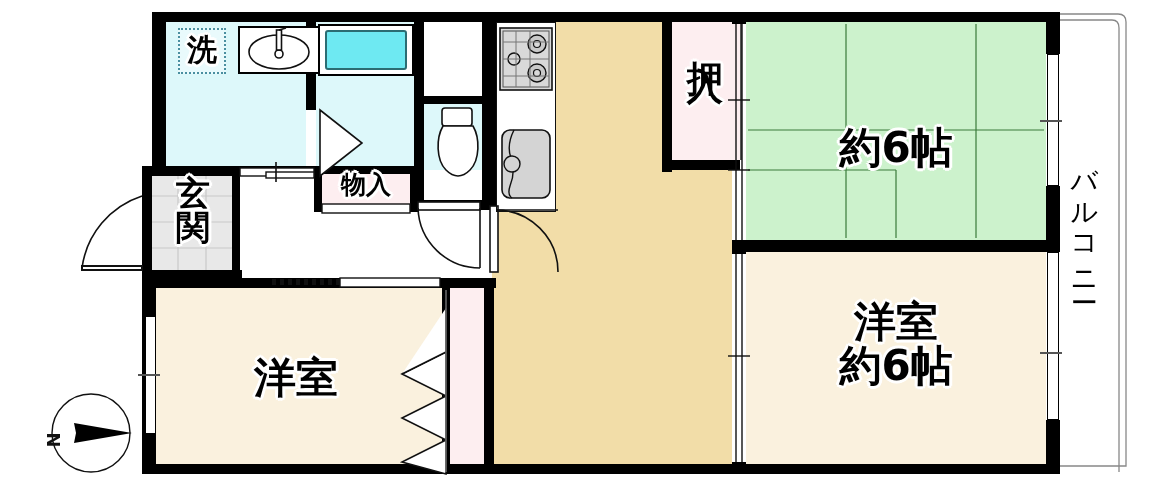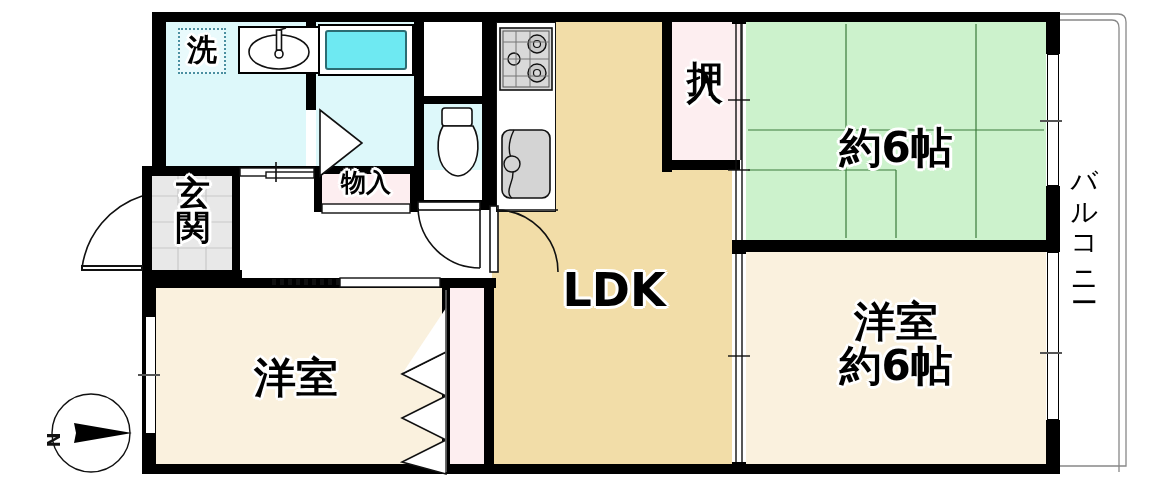--- a/index.html
+++ b/index.html
@@ -296,25 +296,24 @@
 
   <svg style="left:0;top:0;width:1173px;height:496px;">
     <g stroke="#888" stroke-width="1.3" fill="none">
       <path d="M1060,14 L1118,14 Q1126,14 1126,22 L1126,466 L1060,466"></path>
       <path d="M1060,20 L1112,20 Q1119,20 1119,28 L1119,472"></path>
     </g>
   </svg>
 
   <div class="lbl" style="left:152px;top:176px;width:82px;font-size:34px;line-height:1.0;"><span>玄<br>関</span></div>
 
-  <div class="lbl" style="left:318px;top:172px;width:96px;font-size:25px;font-family:Liberation Mono, monospace;">物入</div>
+  <div class="lbl" style="left:318px;top:172px;width:96px;font-size:25px;">物入</div>
 
   <div class="lbl lbl-v" style="left:686px;top:32px;font-size:36px;letter-spacing:6px;">押入</div>
 
-  <div class="lbl" style="left:534px;top:266px;width:160px;font-size:46px;">LDK</div>
 
   <div class="lbl" style="left:796px;top:82px;width:200px;font-size:42px;"><br><span>約6帖</span></div>
 
   <div class="lbl" style="left:796px;top:300px;width:200px;font-size:42px;"><span>洋室</span><br><span>約6帖</span></div>
 
   <div class="lbl" style="left:206px;top:356px;width:180px;font-size:42px;">洋室</div>
 
   <div class="lbl lbl-v" style="left:1070px;top:150px;font-size:27px;letter-spacing:4px;font-weight:normal;">バルコニー</div>
 
   <svg style="left:46px;top:388px;width:94px;height:94px;">

